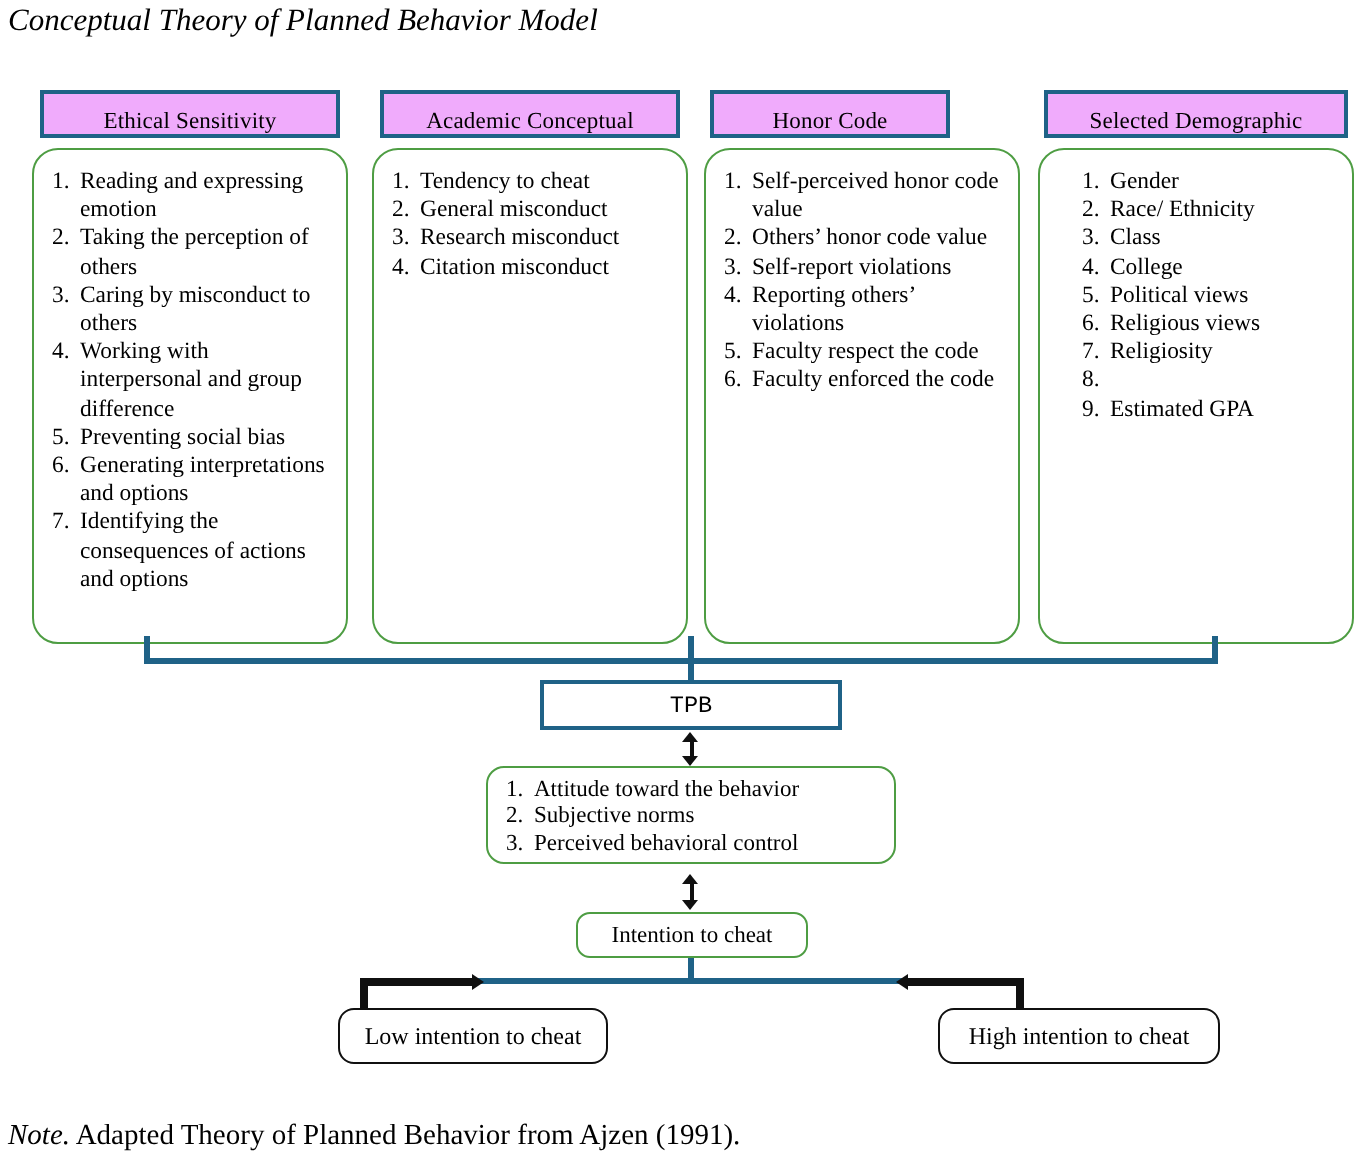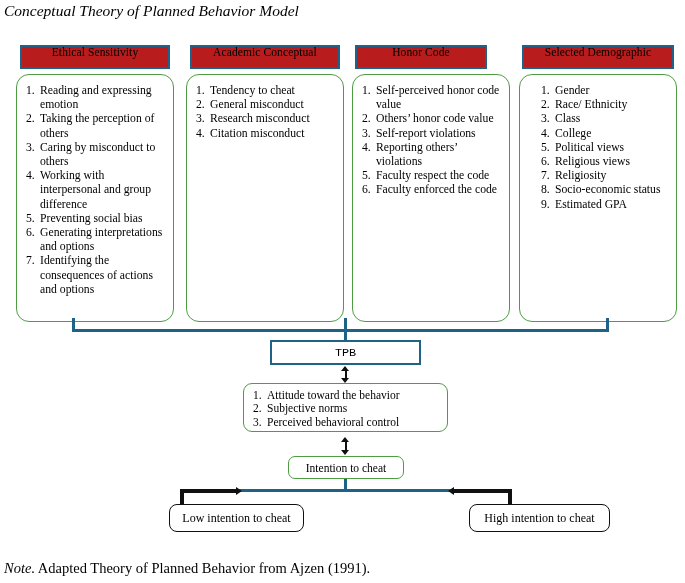--- a/index.html
+++ b/index.html
@@ -26,23 +26,23 @@
     line-height: 22px;
     white-space: nowrap;
   }
 
   
   .col-header {
     position: absolute;
     height: 24px;
     box-sizing: border-box;
     border: 2.5px solid #1F6287;
-    background: #b91c1c;
+    background: #f0abfc;
     display: flex;
-    align-items: flex-start;
+    align-items: flex-end;
     justify-content: center;
     font-size: 11.5px;
     line-height: 1;
     letter-spacing: 0.1px;
   }
 
   
   .col-body {
     position: absolute;
     box-sizing: border-box;
@@ -339,21 +339,21 @@
         <span class="idx">3.</span>
         <span class="txt">Research misconduct</span>
       </li>
     <li>
         <span class="idx">4.</span>
         <span class="txt">Citation misconduct</span>
       </li>
   </ol>
 </div>
 
-<div class="col-header" style="left:355px; top:45px; width:132px;">
+<div class="col-header" style="left:355px; top:45px; width:120px;">
   <span>Honor Code</span>
 </div>
 <div class="col-body" style="left:352px; top:74px; width:158px; height:248px;">
   <ol class="num-list">
     <li>
         <span class="idx">1.</span>
         <span class="txt">Self-perceived honor code value</span>
       </li>
     <li>
         <span class="idx">2.</span>
@@ -406,21 +406,20 @@
     <li>
         <span class="idx">6.</span>
         <span class="txt">Religious views</span>
       </li>
     <li>
         <span class="idx">7.</span>
         <span class="txt">Religiosity</span>
       </li>
     <li>
         <span class="idx">8.</span>
-        <span class="txt">Socio-economic status</span>
       </li>
     <li>
         <span class="idx">9.</span>
         <span class="txt">Estimated GPA</span>
       </li>
   </ol>
 </div>
 
 <div id="join-bracket">
   <div class="stub-l"></div>

